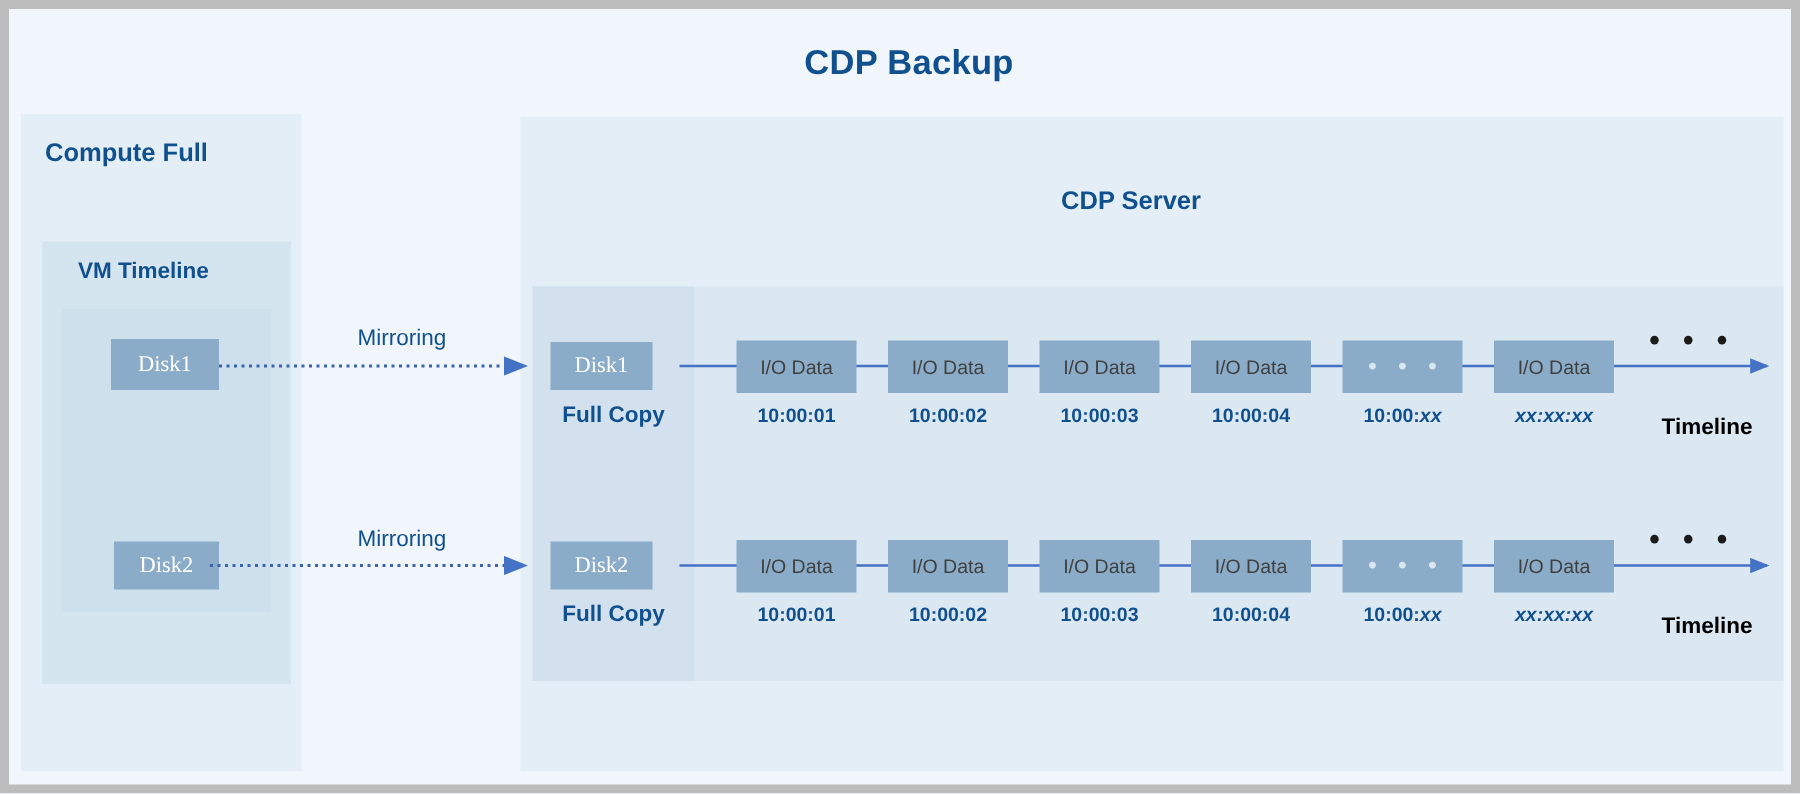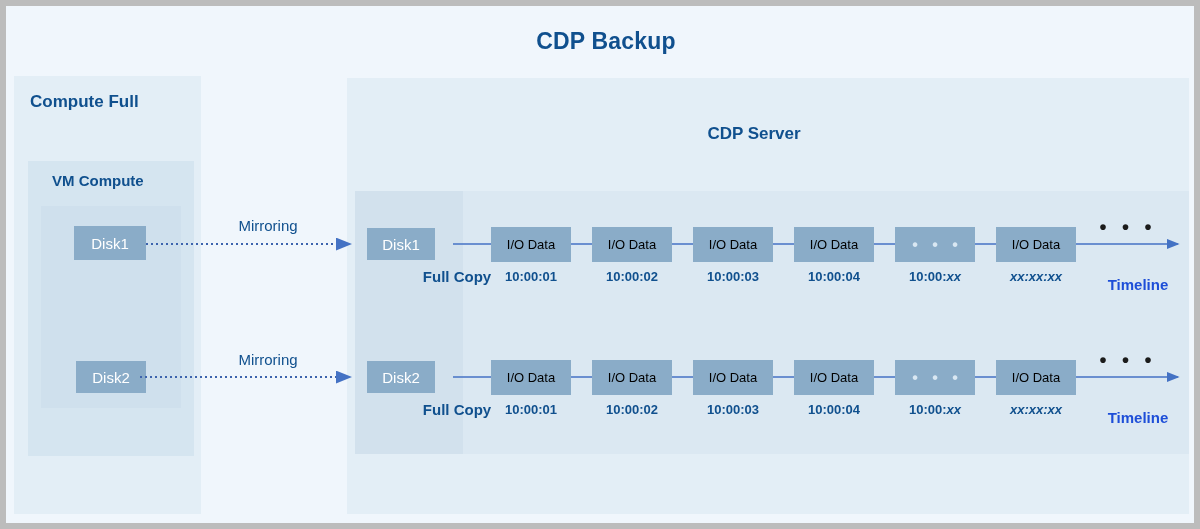--- a/index.html
+++ b/index.html
@@ -109,25 +109,26 @@
   
   .node-box {
     position: absolute;
     background: #8aacc8;
     color: #ffffff;
     font-size: 15px;
     display: flex;
     align-items: center;
     justify-content: center;
     box-sizing: border-box;
+    font-family: Liberation Serif, serif;
   }
   .io-box {
     position: absolute;
     background: #8aacc8;
-    color: #000000;
+    color: #404040;
     font-size: 13px;
     width: 80px;
     height: 35px;
     display: flex;
     align-items: center;
     justify-content: center;
     box-sizing: border-box;
     z-index: 3;
   }
   .io-box.ellipsis-box {
@@ -145,21 +146,20 @@
     font-weight: bold;
     color: #10508e;
   }
   .fullcopy-label {
     position: absolute;
     width: 108px;
     text-align: center;
     font-size: 15px;
     font-weight: bold;
     color: #10508e;
-    padding-left: 48px;
   }
   
   .timeline-svg {
     position: absolute;
     left: 0;
     top: 0;
     width: 1200px;
     height: 529px;
     pointer-events: none;
     z-index: 1;
@@ -168,21 +168,21 @@
     position: absolute;
     font-size: 15px;
     color: #10508e;
     width: 160px;
     text-align: center;
   }
   .timeline-word {
     position: absolute;
     font-size: 15px;
     font-weight: bold;
-    color: #1d4ed8;
+    color: #000000;
     width: 110px;
     text-align: center;
   }
   .dots-top {
     position: absolute;
     font-size: 20px;
     font-weight: bold;
     color: #1b1b1b;
     letter-spacing: 5px;
     width: 60px;
@@ -194,21 +194,21 @@
 <body>
 
 <div id="canvas">
 
   <div class="diagram-title">CDP Backup</div>
 
   <div class="panel-compute"></div>
   <div class="panel-compute-title">Compute Full</div>
 
   <div class="panel-vm"></div>
-  <div class="panel-vm-title">VM Compute</div>
+  <div class="panel-vm-title">VM Timeline</div>
   <div class="vm-inner"></div>
 
   <div class="node-box" style="left:68px; top:220px; width:72px; height:34px;">Disk1</div>
   <div class="node-box" style="left:70px; top:355px; width:70px; height:32px;">Disk2</div>
 
   <div class="panel-cdp"></div>
   <div class="panel-cdp-title">CDP Server</div>
   <div class="cdp-inner"></div>
   <div class="fullcopy-col"></div>
 

